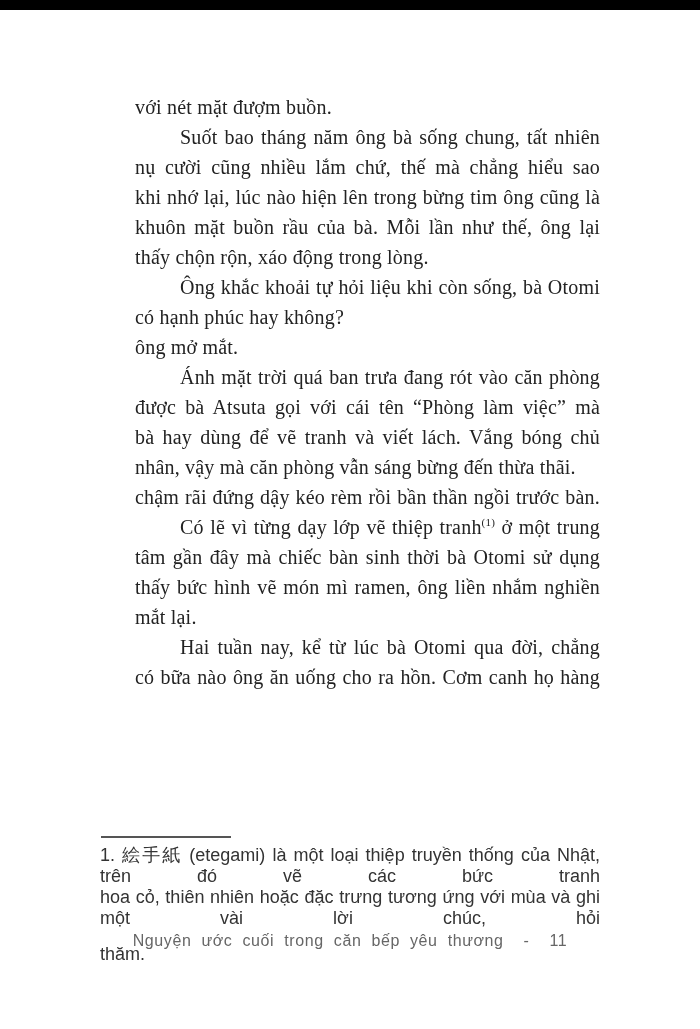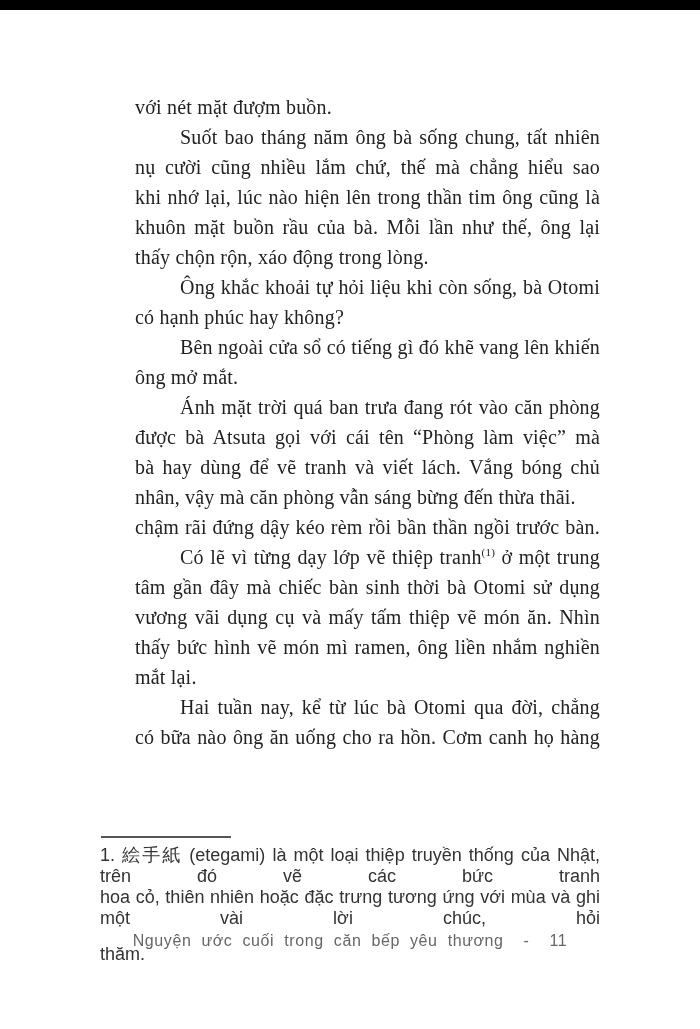--- a/index.html
+++ b/index.html
@@ -48,35 +48,33 @@
 </head>
 <body style="--background: #ffffff; --top_bar: #000000; --text: #222222; --separator: #555555; --footnote_text: #333333; --footer_text: #666666;">
 
 <div class="page">
   <div class="top-bar"></div>
 
   <main class="body-text" id="body-text">
       <div class="line last">với nét mặt đượm buồn.</div>
       <div class="line indent">Suốt bao tháng năm ông bà sống chung, tất nhiên</div>
       <div class="line">nụ cười cũng nhiều lắm chứ, thế mà chẳng hiểu sao</div>
-      <div class="line">khi nhớ lại, lúc nào hiện lên trong thần tim ông cũng là</div>
+      <div class="line">khi nhớ lại, lúc nào hiện lên trong bừng tim ông cũng là</div>
       <div class="line">khuôn mặt buồn rầu của bà. Mỗi lần như thế, ông lại</div>
       <div class="line last">thấy chộn rộn, xáo động trong lòng.</div>
       <div class="line indent">Ông khắc khoải tự hỏi liệu khi còn sống, bà Otomi</div>
       <div class="line last">có hạnh phúc hay không?</div>
-      <div class="line indent">Bên ngoài cửa sổ có tiếng gì đó khẽ vang lên khiến</div>
       <div class="line last">ông mở mắt.</div>
       <div class="line indent">Ánh mặt trời quá ban trưa đang rót vào căn phòng</div>
       <div class="line">được bà Atsuta gọi với cái tên “Phòng làm việc” mà</div>
       <div class="line">bà hay dùng để vẽ tranh và viết lách. Vắng bóng chủ</div>
       <div class="line last">nhân, vậy mà căn phòng vẫn sáng bừng đến thừa thãi.</div>
       <div class="line">chậm rãi đứng dậy kéo rèm rồi bần thần ngồi trước bàn.</div>
       <div class="line indent">Có lẽ vì từng dạy lớp vẽ thiệp tranh<sup>(1)</sup> ở một trung</div>
       <div class="line">tâm gần đây mà chiếc bàn sinh thời bà Otomi sử dụng</div>
-      <div class="line">vương vãi dụng cụ và mấy tấm thiệp vẽ món ăn. Nhìn</div>
       <div class="line">thấy bức hình vẽ món mì ramen, ông liền nhắm nghiền</div>
       <div class="line last">mắt lại.</div>
       <div class="line indent">Hai tuần nay, kể từ lúc bà Otomi qua đời, chẳng</div>
       <div class="line">có bữa nào ông ăn uống cho ra hồn. Cơm canh họ hàng</div>
     </main>
 
   <div class="footnote-sep"></div>
 
   <section class="footnote" id="footnote">
       <div class="fn-line">1. 絵手紙 (etegami) là một loại thiệp truyền thống của Nhật, trên đó vẽ các bức tranh</div>

